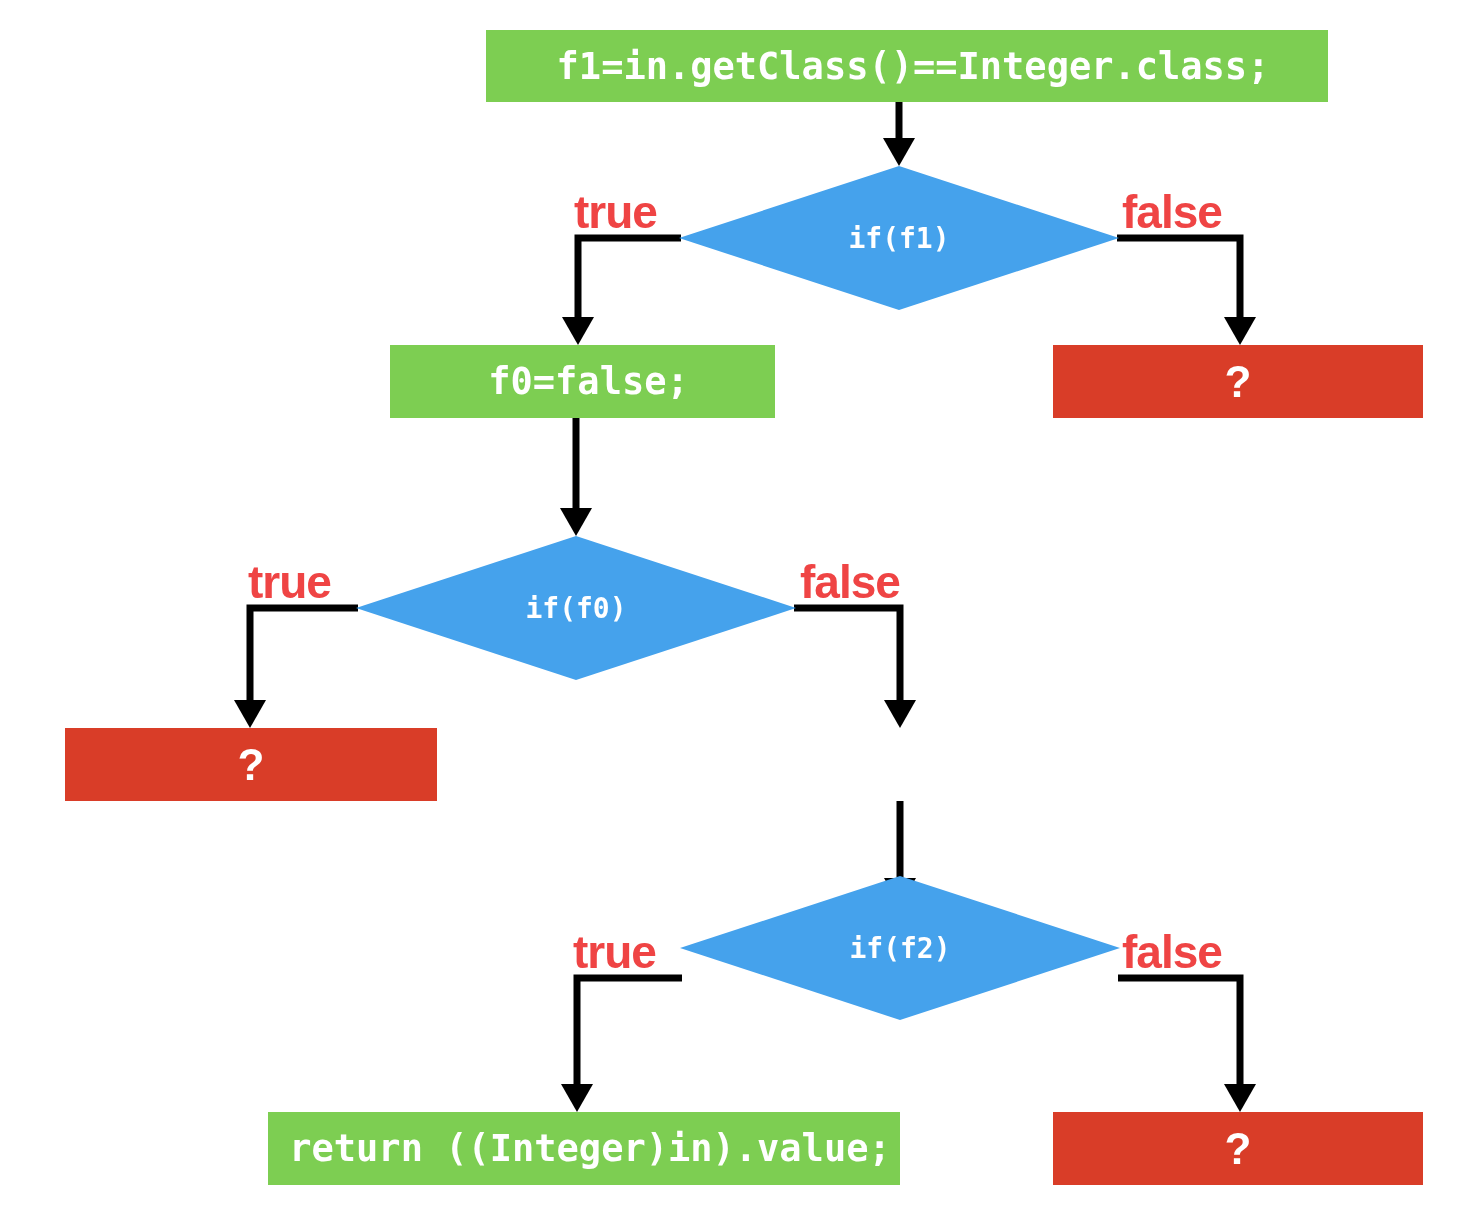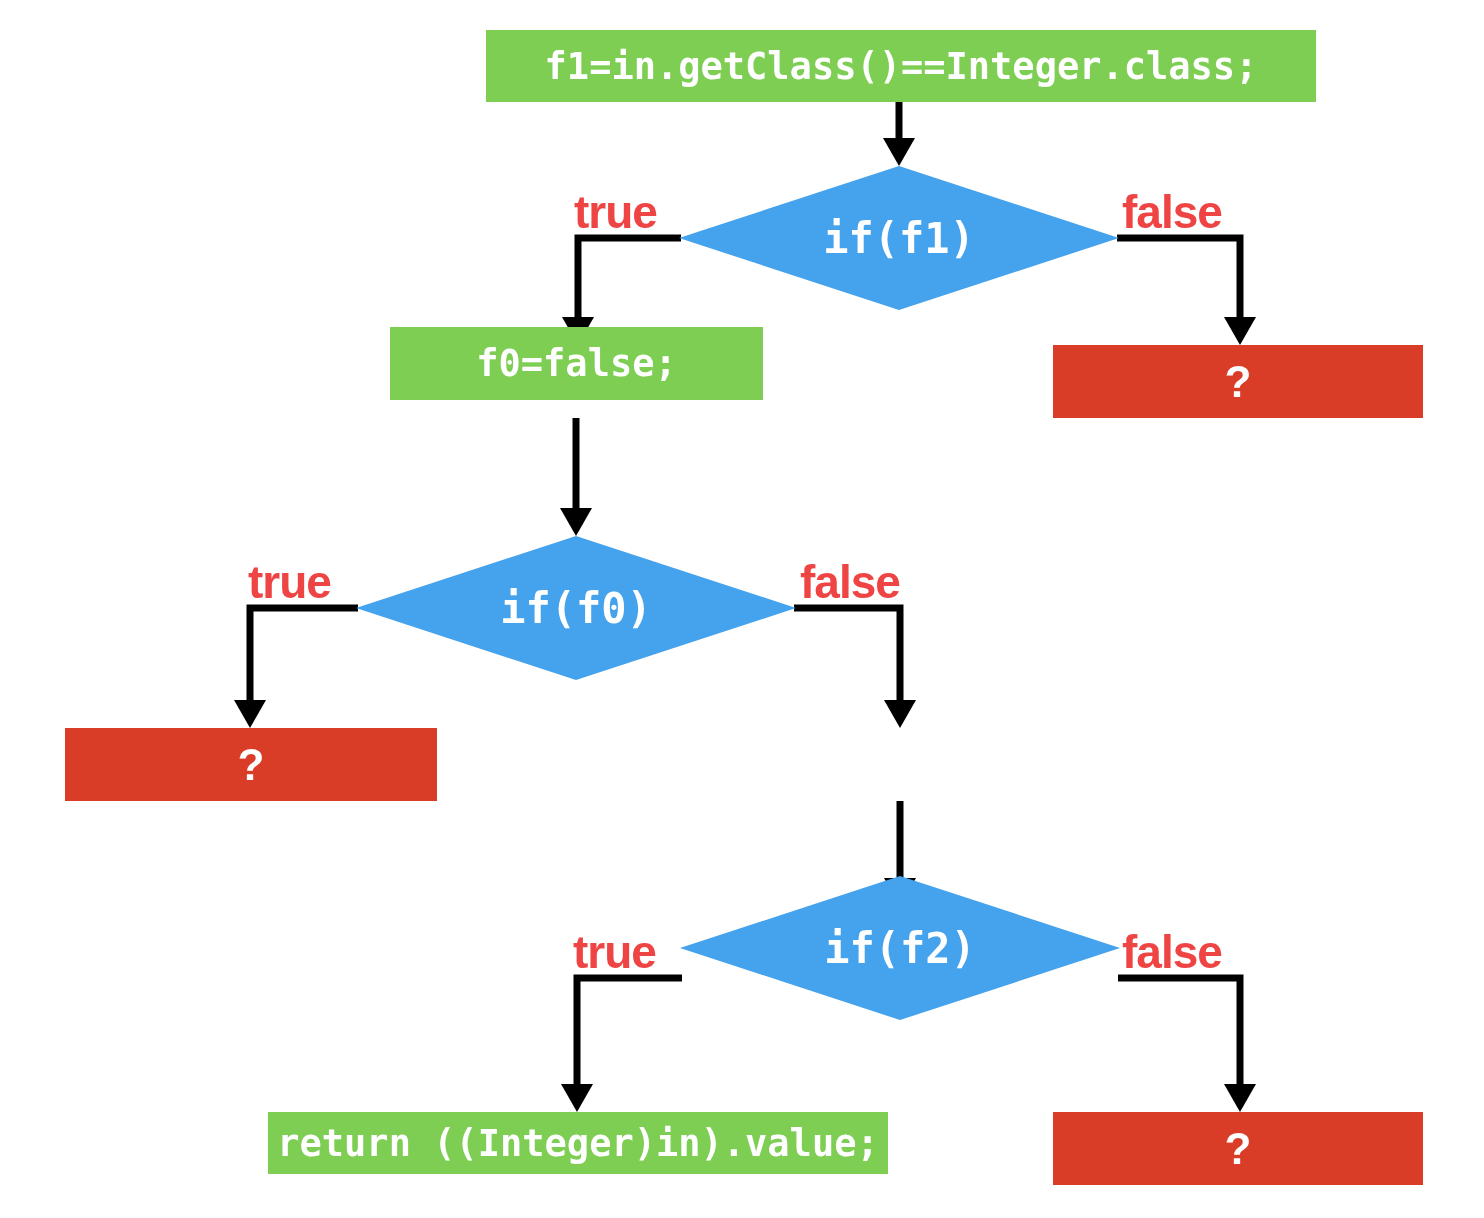--- a/index.html
+++ b/index.html
@@ -36,38 +36,39 @@
     align-items: center;
     justify-content: center;
     color: var(--text, #ffffff);
     white-space: nowrap;
   }
   .process {
     background: var(--process, #7DCE52);
     font-family: "DejaVu Sans Mono", monospace;
     font-weight: bold;
     font-size: 37px;
+    padding-left: 12px;
   }
   .unknown {
     background: var(--unknown, #D93D28);
     font-family: "Liberation Sans", sans-serif;
     font-weight: bold;
     font-size: 44px;
   }
   .diamond {
     position: absolute;
     background: var(--decision, #45A2EC);
     clip-path: polygon(50% 0, 100% 50%, 50% 100%, 0 50%);
     display: flex;
     align-items: center;
     justify-content: center;
     color: var(--text, #ffffff);
     font-family: "DejaVu Sans Mono", monospace;
     font-weight: bold;
-    font-size: 42px;
+    font-size: 28px;
     white-space: nowrap;
   }
   .edge-label {
     position: absolute;
     font-family: "Liberation Sans", sans-serif;
     font-weight: bold;
     font-size: 46px;
     line-height: 1.05;
     color: #ef4444;
     letter-spacing: -1px;
@@ -113,28 +114,28 @@
       <polygon points="561,1084 593,1084 577,1112"></polygon>
     </g>
     <g>
       <path d="M 1118 978 H 1240 V 1086"></path>
       <polygon points="1224,1084 1256,1084 1240,1112"></polygon>
     </g>
   </svg>
 
   <div class="node process" style="left:486px; top:30px; width:830px; height:72px;">f1=in.getClass()==Integer.class;</div>
 
-  <div class="node process" style="left:390px; top:327px; width:373px; height:73px;">f0=false;</div>
+  <div class="node process" style="left:390px; top:345px; width:373px; height:73px;">f0=false;</div>
 
   <div class="node unknown" style="left:1053px; top:345px; width:370px; height:73px;">?</div>
 
   <div class="node unknown" style="left:65px; top:728px; width:372px; height:73px;">?</div>
 
 
-  <div class="node process" style="left:268px; top:1112px; width:620px; height:62px;">return ((Integer)in).value;</div>
+  <div class="node process" style="left:268px; top:1112px; width:620px; height:73px;">return ((Integer)in).value;</div>
 
   <div class="node unknown" style="left:1053px; top:1112px; width:370px; height:73px;">?</div>
 
   <div class="diamond" style="left:679px; top:166px; width:440px; height:144px;">if(f1)</div>
 
   <div class="diamond" style="left:356px; top:536px; width:440px; height:144px;">if(f0)</div>
 
   <div class="diamond" style="left:680px; top:876px; width:440px; height:144px;">if(f2)</div>
 
   <div class="edge-label" style="left:574px; top:188px;">true</div>

